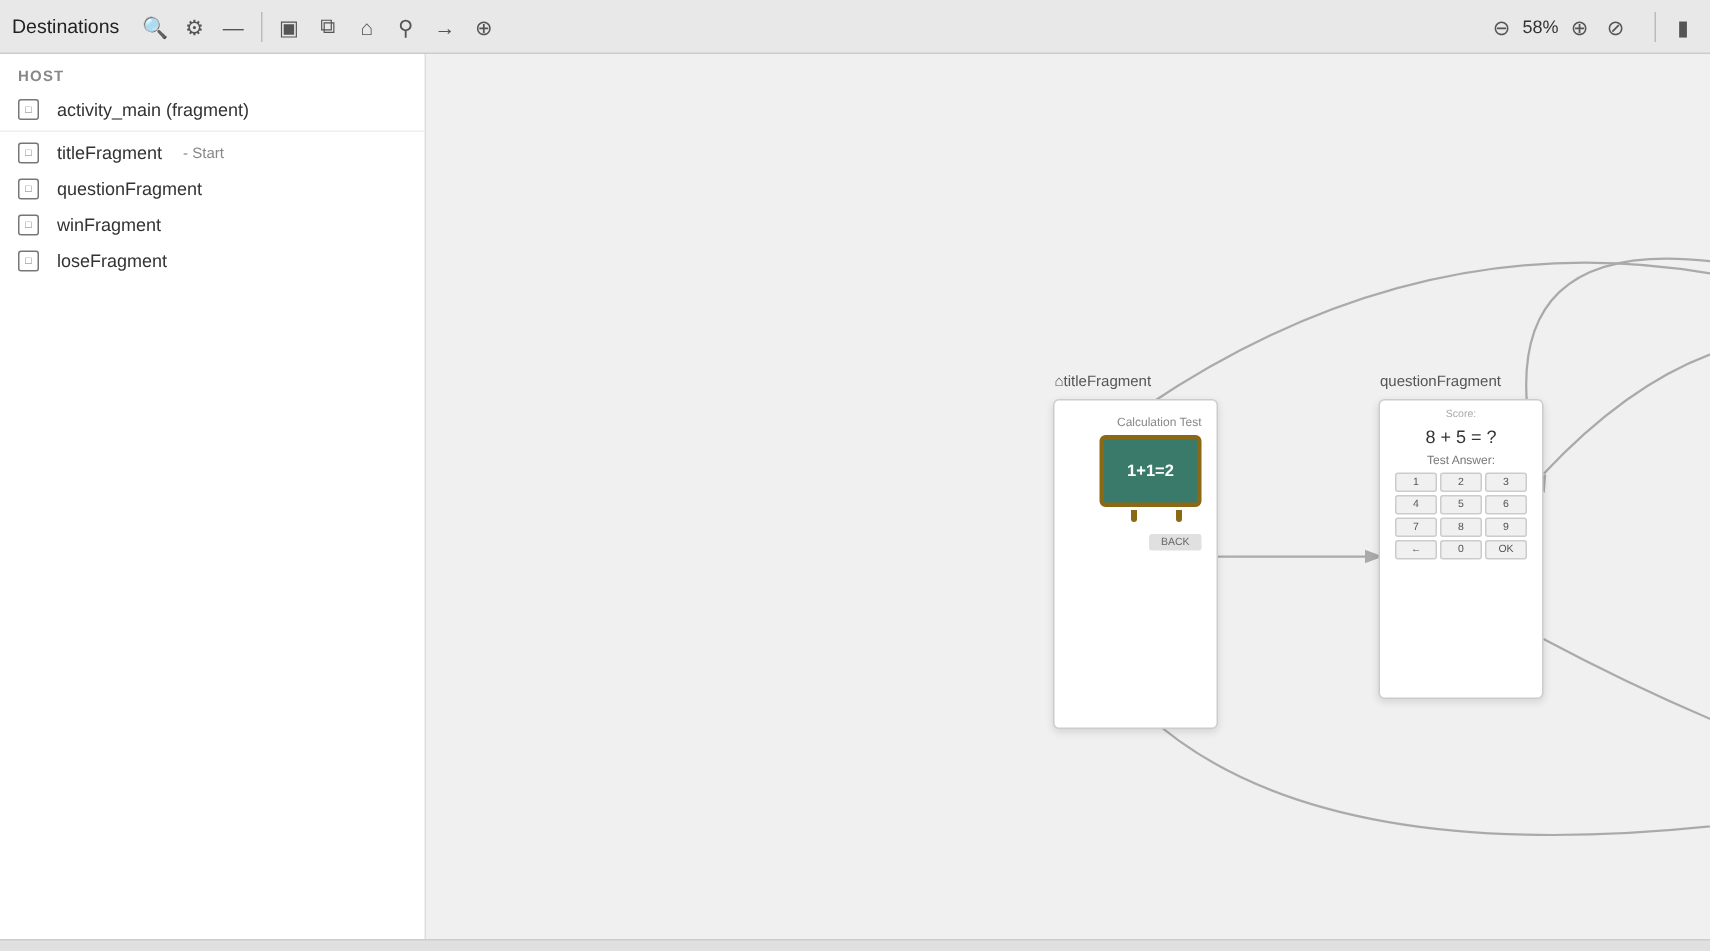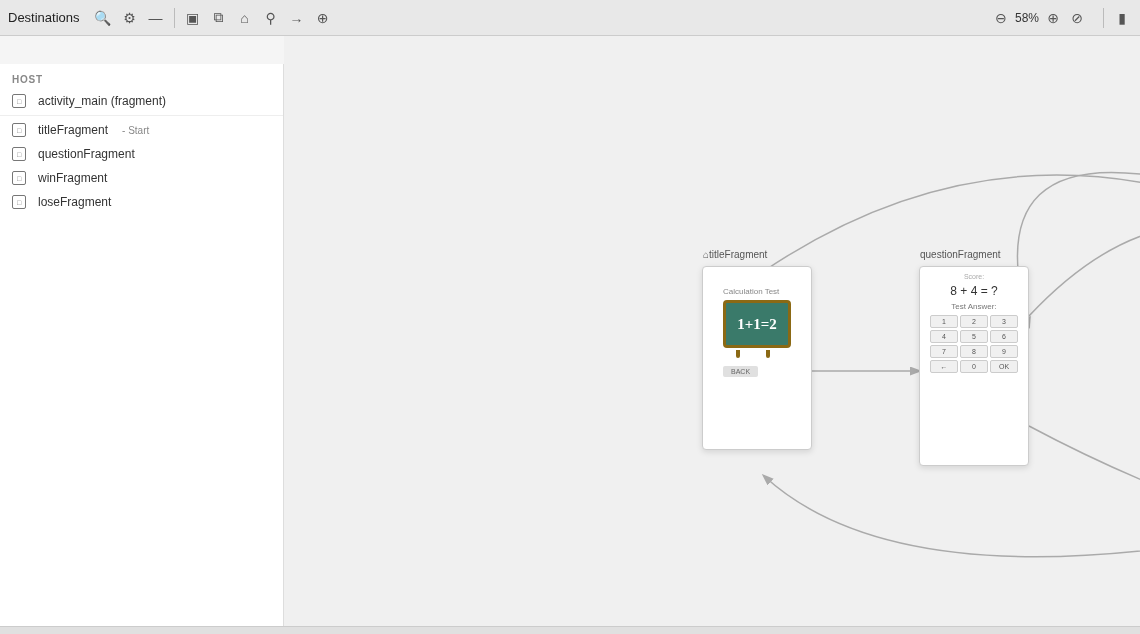--- a/index.html
+++ b/index.html
@@ -16,21 +16,21 @@
     .toolbar-spacer { flex: 1; }
     .zoom-area { display: flex; align-items: center; gap: 4px; margin-right: 8px; }
     .zoom-text { font-size: 12px; color: #333; }
 
     
     .main { display: flex; flex: 1; overflow: hidden; }
 
     
     .sidebar {
       width: 284px; background: #fff; border-right: 1px solid #ddd; flex-shrink: 0;
-      display: flex; flex-direction: column; overflow-y: auto; margin-top: 28px;
+      display: flex; flex-direction: column; overflow-y: auto;
     }
     .sidebar-section-label {
       font-size: 10px; font-weight: 600; color: #888; letter-spacing: 0.8px;
       padding: 10px 12px 4px 12px; text-transform: uppercase;
     }
     .sidebar-item {
       display: flex; align-items: center; gap: 12px;
       padding: 5px 12px; cursor: pointer; color: #333; font-size: 12px;
     }
     .fragment-icon {
@@ -49,32 +49,32 @@
     .fragment-node {
       position: absolute; background: #fff; border: 1.5px solid #ccc;
       border-radius: 4px; box-shadow: 0 2px 6px rgba(0,0,0,0.12);
     }
     .fragment-node .node-label {
       font-size: 10px; color: #555; position: absolute; top: -18px; left: 0; white-space: nowrap;
     }
 
     
     .title-node {
-      left: 418px; top: 230px; width: 110px; height: 184px;
+      left: 418px; top: 230px; width: 110px; height: 220px;
     }
     .title-node-inner {
-      padding: 20px; display: flex; flex-direction: column; align-items: flex-start; gap: 4px;
+      padding: 10px; display: flex; flex-direction: column; align-items: flex-end; gap: 4px;
     }
     .calc-title { font-size: 8px; color: #888; text-align: center; }
     .chalkboard {
       width: 68px; height: 48px; background: #3a7a6a; border-radius: 4px;
       display: flex; align-items: center; justify-content: center;
       border: 3px solid #8B6914; position: relative;
     }
-    .chalkboard-text { color: #fff; font-size: 15px; font-weight: bold; font-family: Liberation Serif, serif; }
+    .chalkboard-text { color: #fff; font-size: 11px; font-weight: bold; }
     .chalkboard-legs {
       display: flex; justify-content: space-around; width: 60px; margin-top: -2px;
     }
     .leg { width: 4px; height: 8px; background: #8B6914; border-radius: 0 0 2px 2px; }
     .btn-small {
       background: #e0e0e0; border: none; border-radius: 2px;
       font-size: 7px; color: #666; padding: 2px 8px; cursor: pointer; margin-top: 4px;
     }
 
     
@@ -186,21 +186,21 @@
           <div class="leg"></div>
         </div>
         <button class="btn-small">BACK</button>
       </div>
     </div>
 
     <div class="fragment-node question-node">
       <div class="node-label">questionFragment</div>
       <div class="question-inner">
         <div class="question-score">Score:</div>
-        <div class="question-eq">8 + 4 = ?</div>
+        <div class="question-eq">8 + 5 = ?</div>
         <div class="question-ans">Test Answer:</div>
         <div class="keypad">
           <div class="key">1</div>
           <div class="key">2</div>
           <div class="key">3</div>
           <div class="key">4</div>
           <div class="key">5</div>
           <div class="key">6</div>
           <div class="key">7</div>
           <div class="key">8</div>

